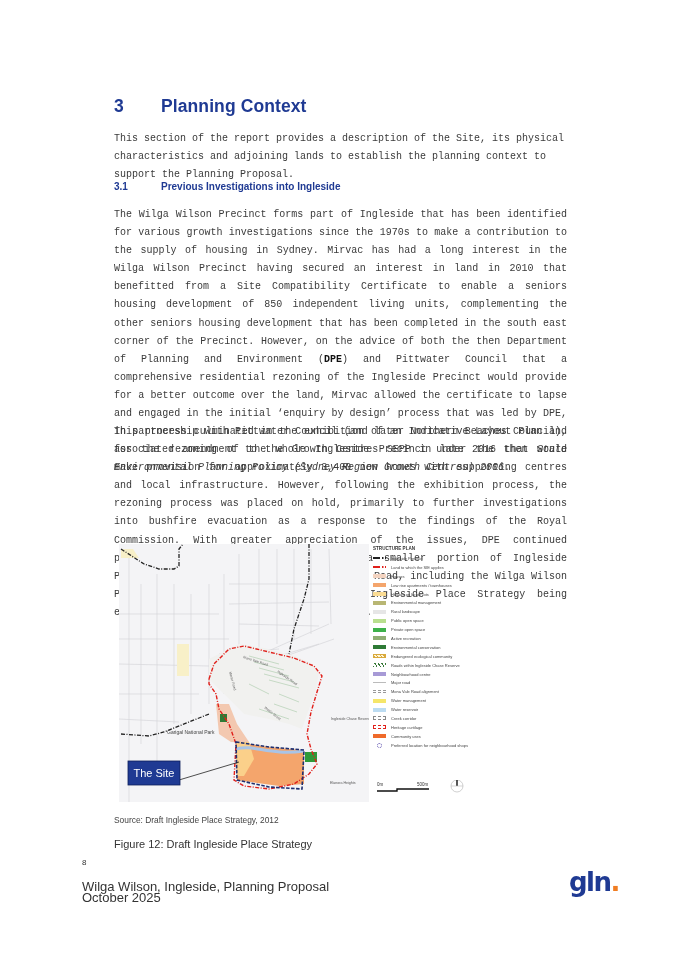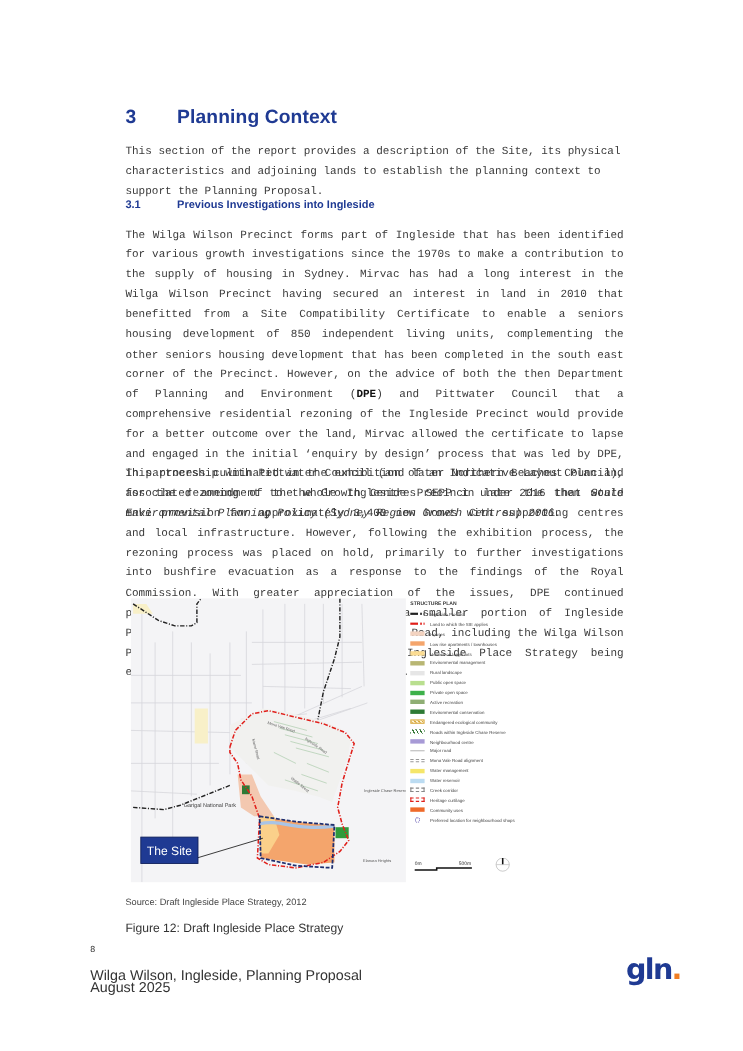--- a/index.html
+++ b/index.html
@@ -215,15 +215,15 @@
     </svg>
   </div>
 </div>
 
 <div class="caption-src">Source: Draft Ingleside Place Strategy, 2012</div>
 <div class="caption-fig">Figure 12: Draft Ingleside Place Strategy</div>
 
 <div class="page-num">8</div>
 <div class="footer">
   <div>Wilga Wilson, Ingleside, Planning Proposal</div>
-  <div>August 2025</div>
+  <div>October 2025</div>
 </div>
 <div class="logo"><span>gln</span><span class="dot">.</span></div>
 
 </body></html>

